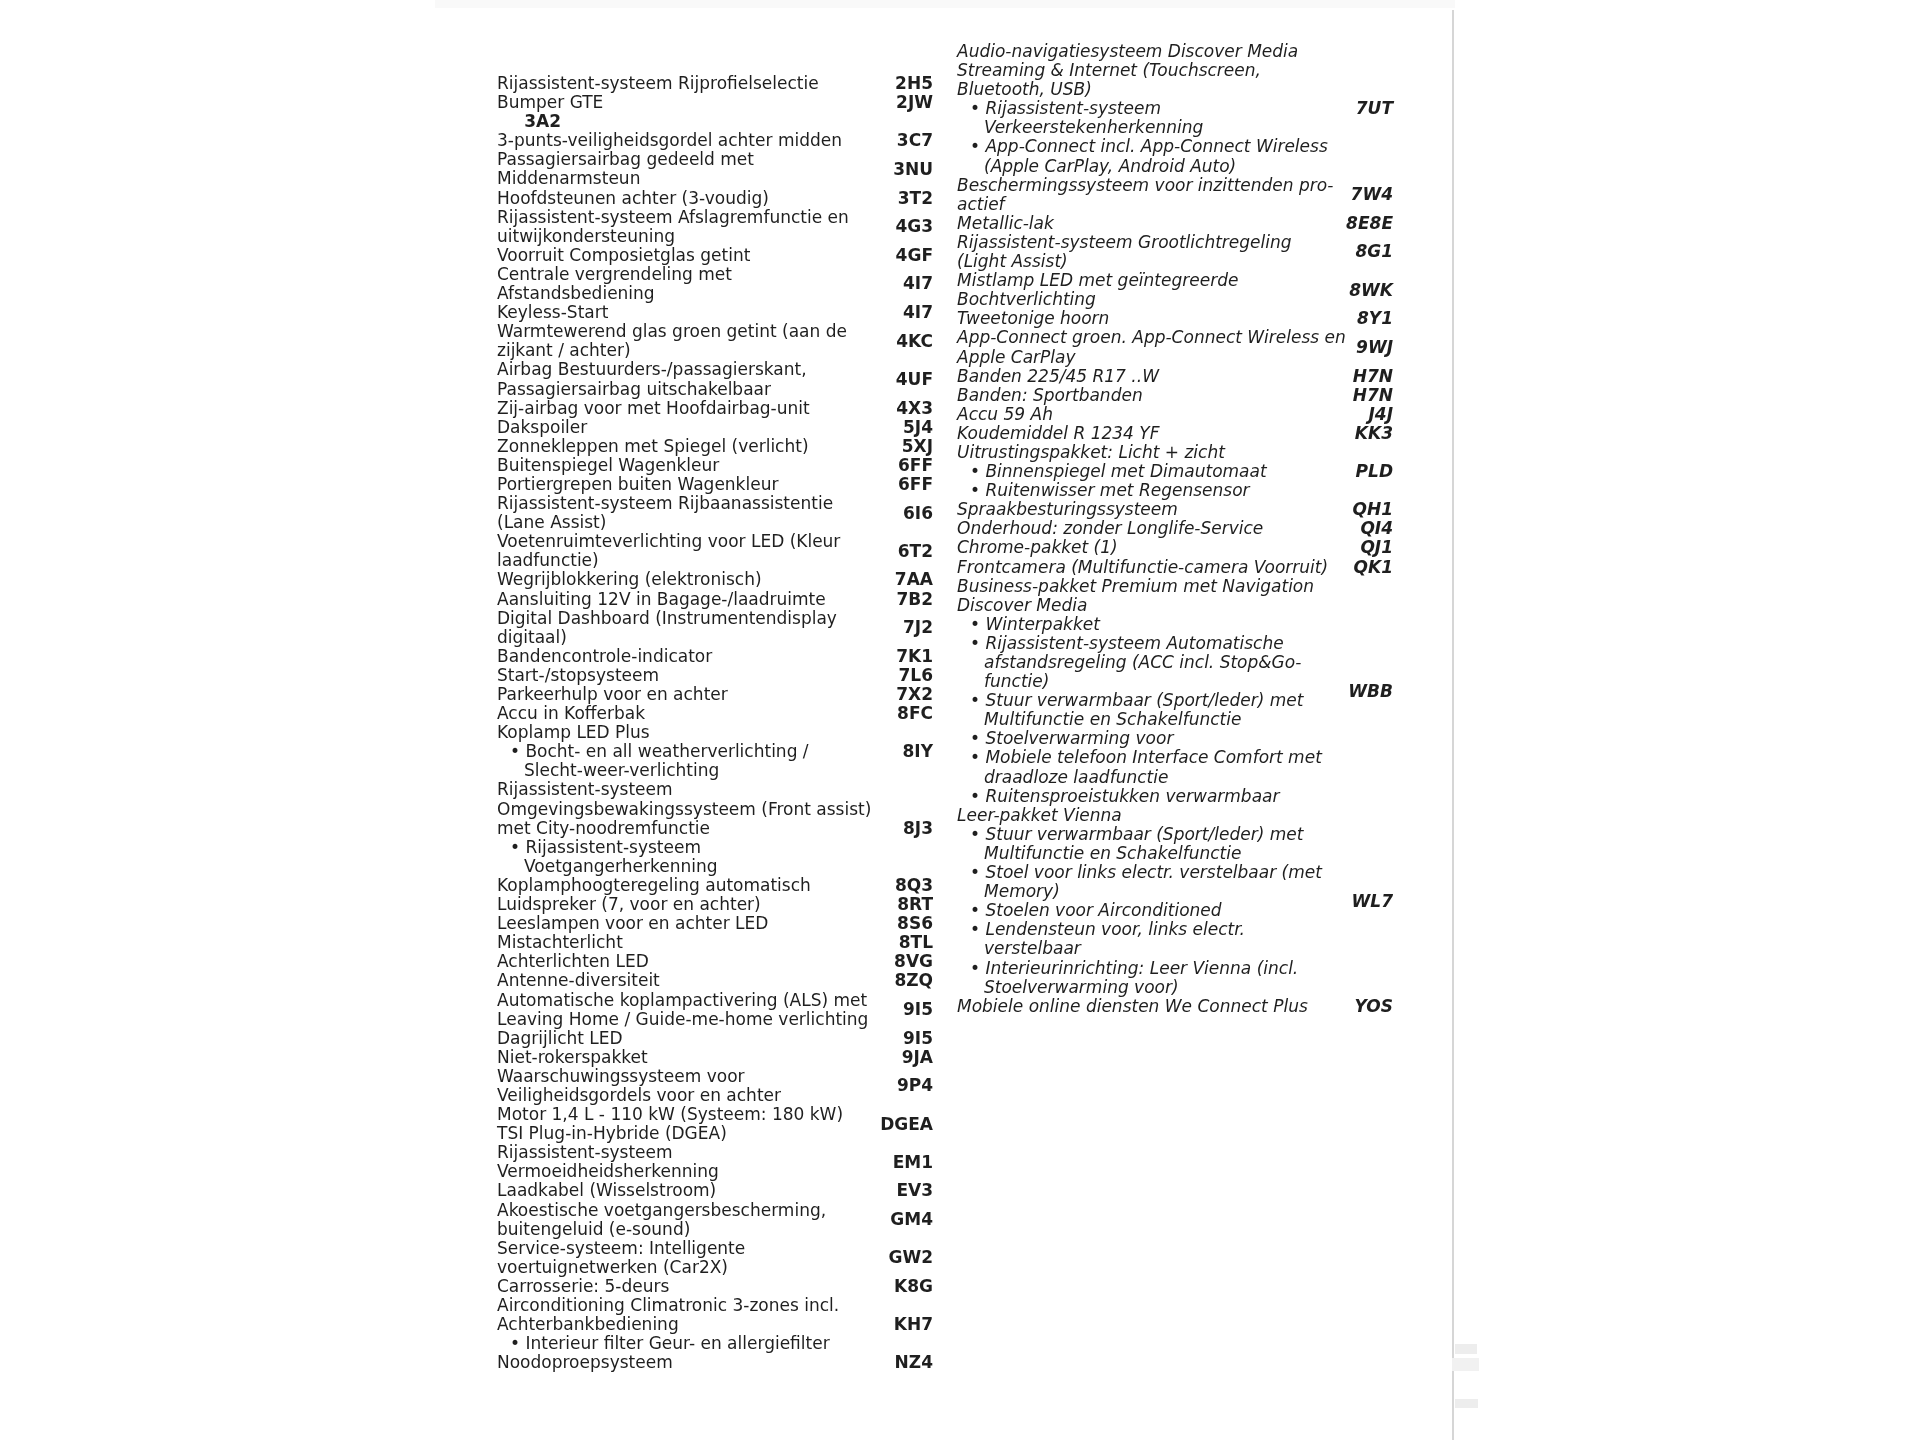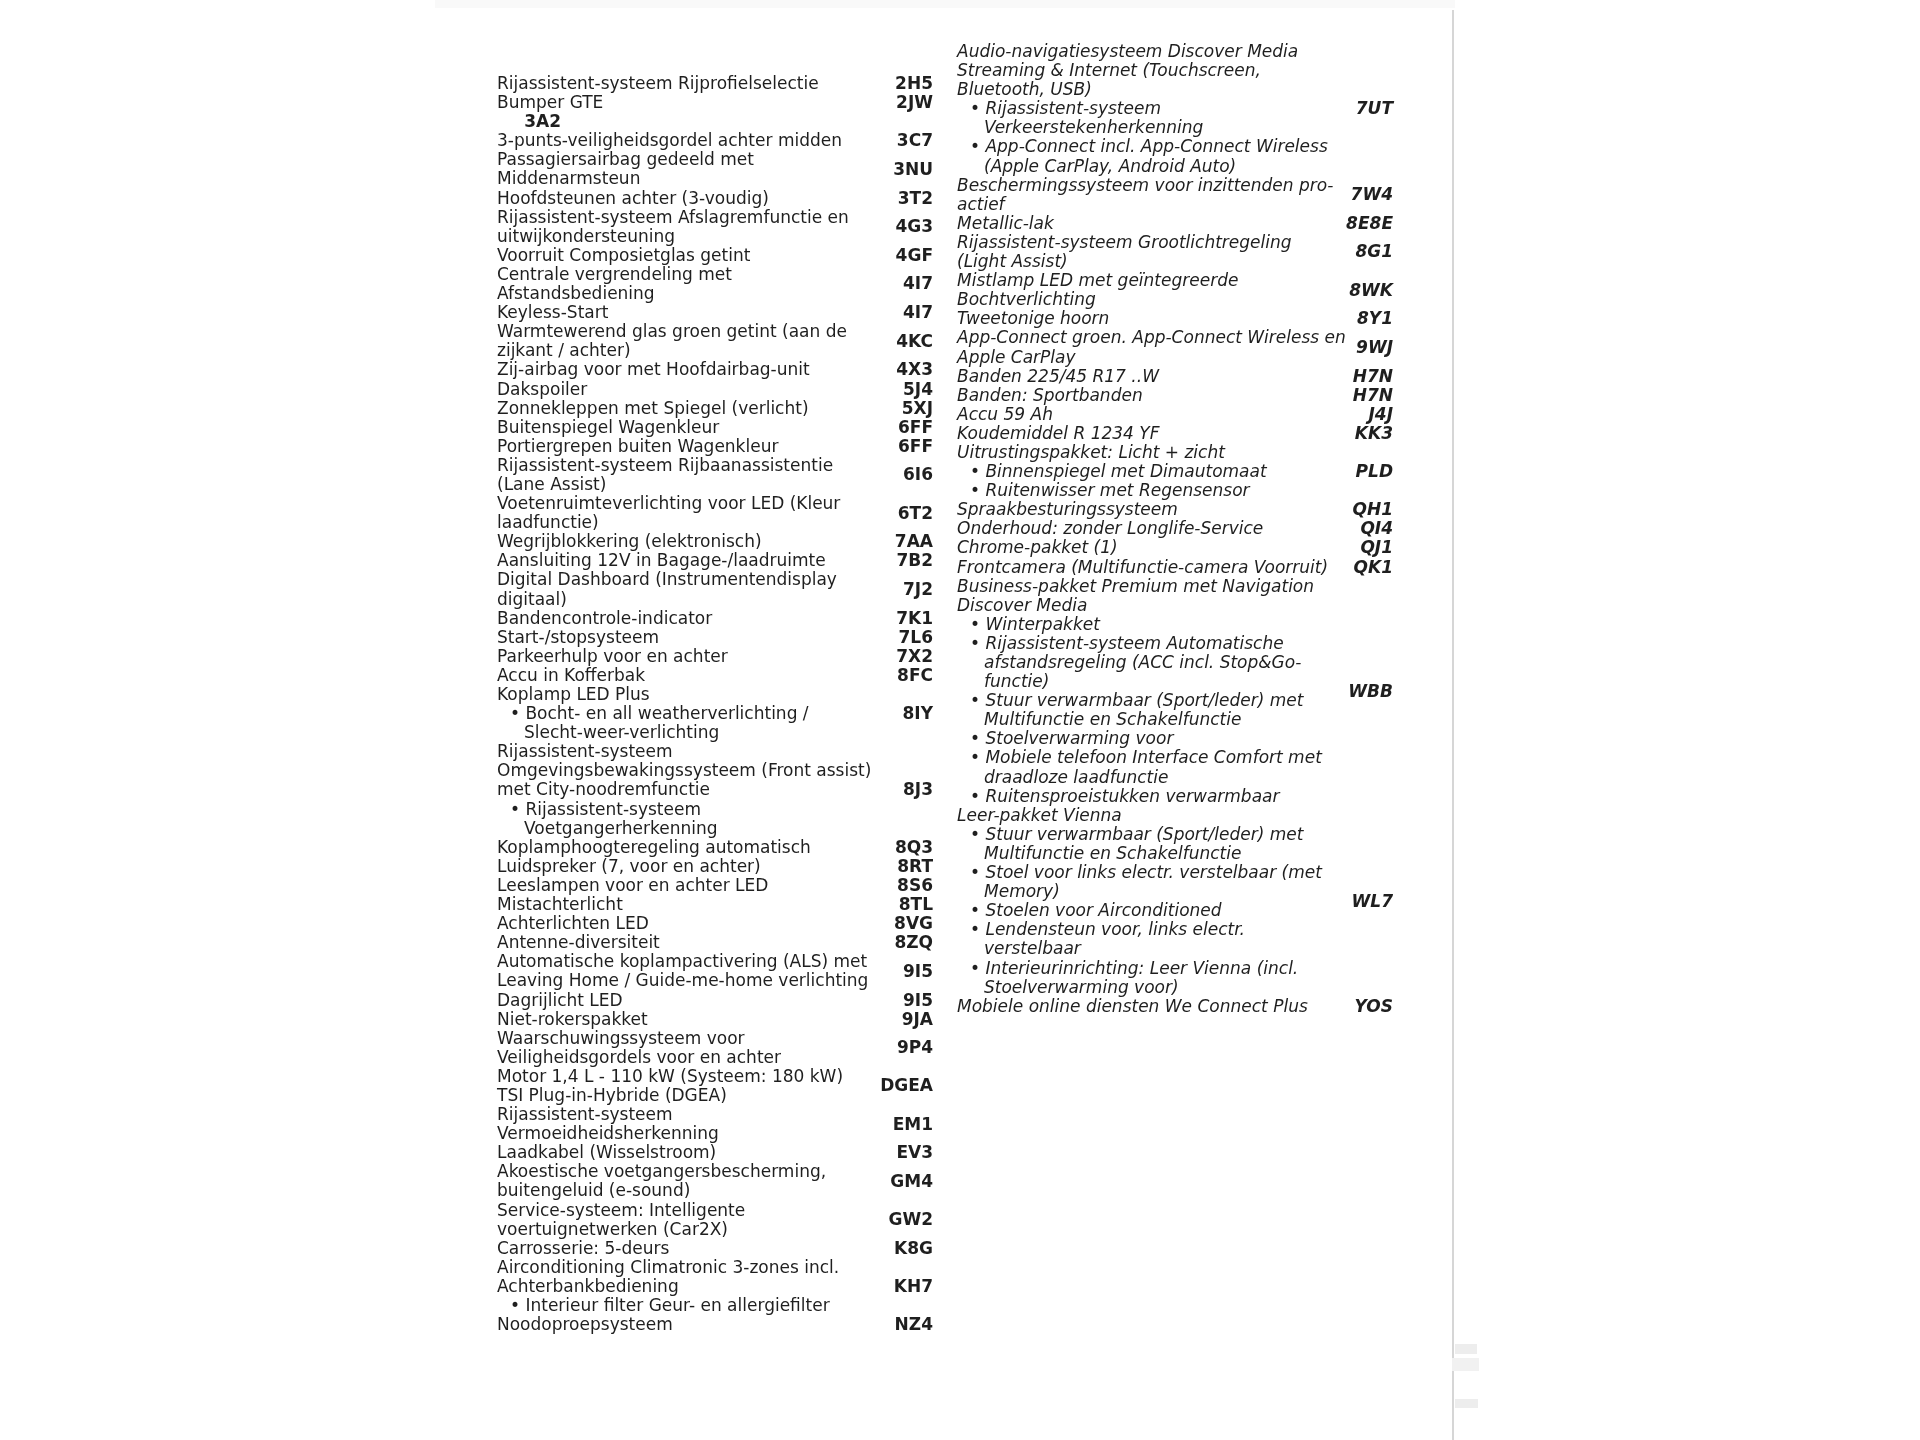--- a/index.html
+++ b/index.html
@@ -94,20 +94,27 @@
     </div>
     <div class="entry">
       <div class="lines">
         <div class="line ind0">Warmtewerend glas groen getint (aan de</div>
         <div class="line ind0">zijkant / achter)</div>
       </div>
       <div class="code">4KC</div>
     </div>
     <div class="entry">
       <div class="lines">
+        <div class="line ind0">Airbag Bestuurders-/passagierskant,</div>
+        <div class="line ind0">Passagiersairbag uitschakelbaar</div>
+      </div>
+      <div class="code">4UF</div>
+    </div>
+    <div class="entry">
+      <div class="lines">
         <div class="line ind0">Zij-airbag voor met Hoofdairbag-unit</div>
       </div>
       <div class="code">4X3</div>
     </div>
     <div class="entry">
       <div class="lines">
         <div class="line ind0">Dakspoiler</div>
       </div>
       <div class="code">5J4</div>
     </div>

